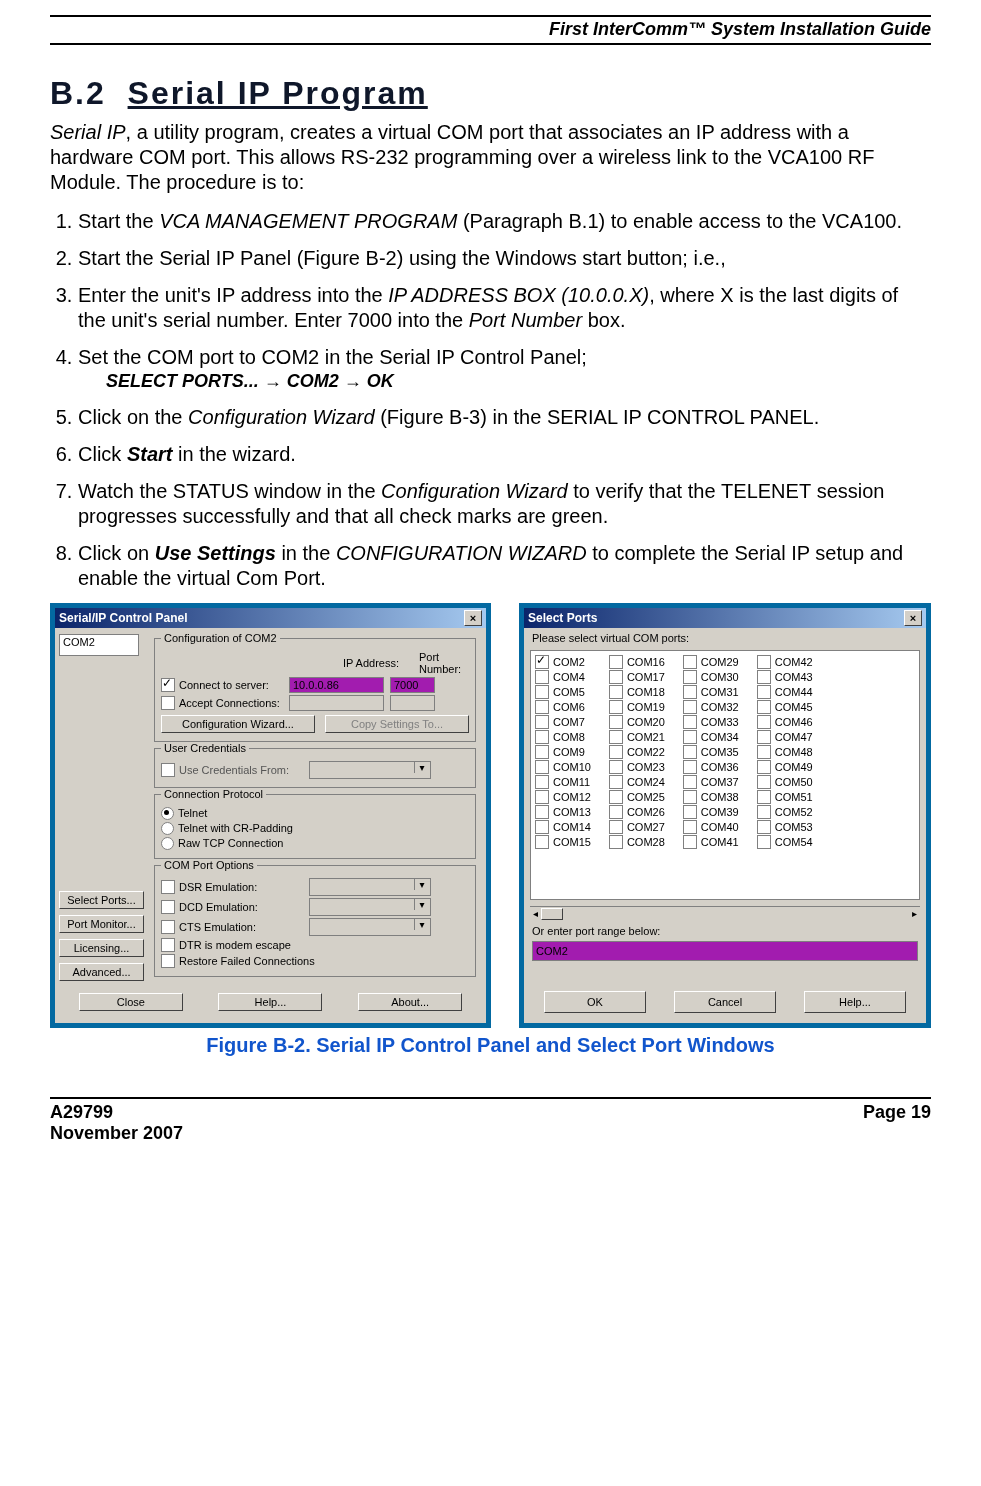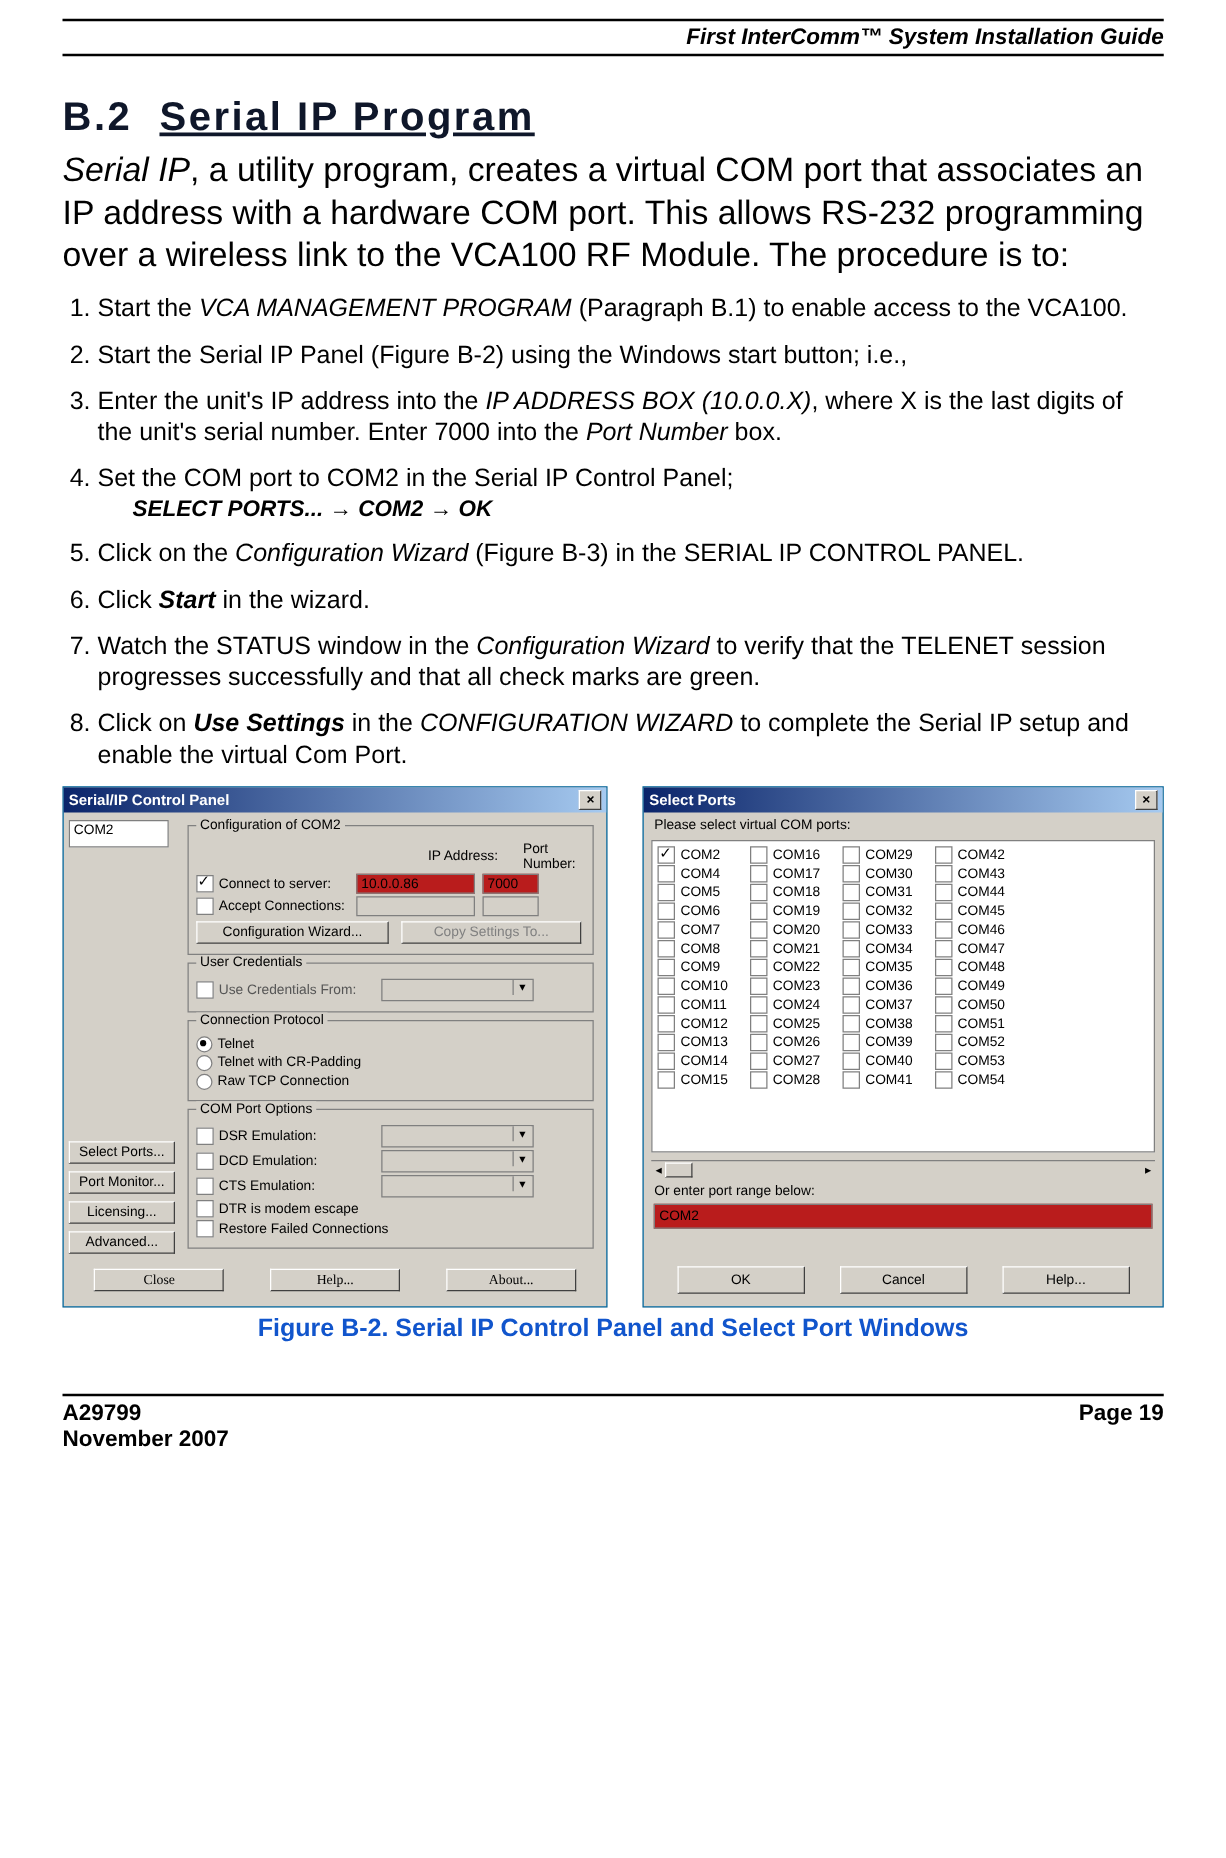--- a/index.html
+++ b/index.html
@@ -22,34 +22,34 @@
     border-bottom: 2px solid #000;
   }
   h2.section {
     color: #0f172a;
     font-family: Verdana, Arial, sans-serif;
     letter-spacing: 2px;
     font-size: 32px;
     margin: 30px 0 8px 0;
   }
   h2.section .underline { text-decoration: underline; }
-  .para { font-size: 27px; line-height: 1.25; margin: 6px 0 14px 0; }
+  .para { font-size: 20px; line-height: 1.25; margin: 6px 0 14px 0; }
   ol.steps { font-size: 20px; padding-left: 28px; margin: 0; }
   ol.steps li { margin-bottom: 12px; line-height: 1.25; }
   .smallcaps { font-variant: small-caps; }
   .subline { display:block; padding-left: 28px; font-size: 18px; }
   .fig-caption { color: #1155cc; font-weight: bold; text-align: center; font-size: 20px; margin: 6px 0 40px 0; }
   .footer-rule { border-top: 2px solid #000; margin-top: 30px; }
   .footer { display: flex; justify-content: space-between; font-weight: bold; font-size: 18px; padding-top: 3px; }
 
   
   .shots { display: flex; gap: 28px; margin-top: 10px; }
   .win {
     background: #d4d0c8;
-    border: 1px solid #0369a1;
+    border: 5px solid #0369a1;
     font-family: Tahoma, Arial, sans-serif;
     font-size: 11px;
     position: relative;
   }
   .titlebar {
     background: linear-gradient(to right, #0a246a, #a6caf0);
     color: #fff;
     display: flex; align-items: center; justify-content: space-between;
     padding: 2px 4px; font-weight: bold; font-size: 12px;
   }
@@ -59,21 +59,21 @@
     border:1px solid #fff; border-right-color:#404040; border-bottom-color:#404040;
     font-size:11px; font-weight:bold;
   }
   .btn3d {
     background:#d4d0c8; border:1px solid #fff;
     border-right-color:#404040; border-bottom-color:#404040;
     padding: 2px 6px; font-size:11px; display:inline-block;
     text-align:center;
   }
   .btn3d.dim { color:#808080; }
-  .field { background:#b91c1c; border:1px solid #7f7f7f; padding:1px 3px; font-size:11px; height:16px; box-sizing:border-box;}
+  .field { background:#a21caf; border:1px solid #7f7f7f; padding:1px 3px; font-size:11px; height:16px; box-sizing:border-box;}
   .group {
     border:1px solid #808080; border-top-color:#fff0; position:relative;
     margin:6px 4px; padding:10px 6px 6px 6px;
   }
   .group::before {
     content: attr(data-title);
     position:absolute; top:-7px; left:6px; background:#d4d0c8; padding:0 3px; font-size:11px;
   }
   .group { border:1px solid #808080; }
   .cb { display:inline-block; width:12px; height:12px; background:#fff; border:1px solid #808080; margin-right:4px; vertical-align:middle; position:relative;}
@@ -83,21 +83,21 @@
   .row { display:flex; align-items:center; margin:2px 0; }
   .dd { background:#fff; border:1px solid #7f7f7f; width:120px; height:16px; position:relative;}
   .dd.dim { background:#d4d0c8; }
   .dd::after { content:"▾"; position:absolute; right:1px; top:0; background:#d4d0c8; border-left:1px solid #808080; width:14px; text-align:center; font-size:10px;}
   .leftcol { width: 440px; }
   .rightcol { width: 420px; }
   .leftcol .body { display:flex; }
   .sidebtns { width:85px; padding:6px 4px; display:flex; flex-direction:column; gap:6px;}
   .sidebtns .spacer { flex:1; }
   .mainpanel { flex:1; padding:4px 6px 4px 2px; }
-  .bottombtns { display:flex; justify-content:space-around; padding:6px;font-family:Liberation Serif, serif;}
+  .bottombtns { display:flex; justify-content:space-around; padding:6px;}
   .listbox { background:#fff; border:1px solid #7f7f7f; width:72px; height:18px; padding:1px 3px;}
   .portgrid { background:#fff; border:1px solid #808080; margin:6px; padding:4px; height:240px; overflow:hidden; }
   .portgrid .cols { display:flex; gap:18px; }
   .portgrid .col { display:flex; flex-direction:column; gap:1px; font-size:11px;}
   .pgitem { display:flex; align-items:center; }
   .hscroll { display:flex; align-items:center; justify-content:space-between; background:#d4d0c8; border-top:1px solid #808080; height:14px; margin:0 6px; font-size:10px;}
   .hscroll .thumb { background:#d4d0c8; border:1px solid #fff; border-right-color:#404040; border-bottom-color:#404040; width:20px; height:10px;}
   .rightcol .label { margin:4px 8px; }
   .rightcol .input { margin:2px 8px 22px 8px; }
   .rightcol .btns { display:flex; gap:28px; justify-content:center; padding:8px 0 10px 0;}

